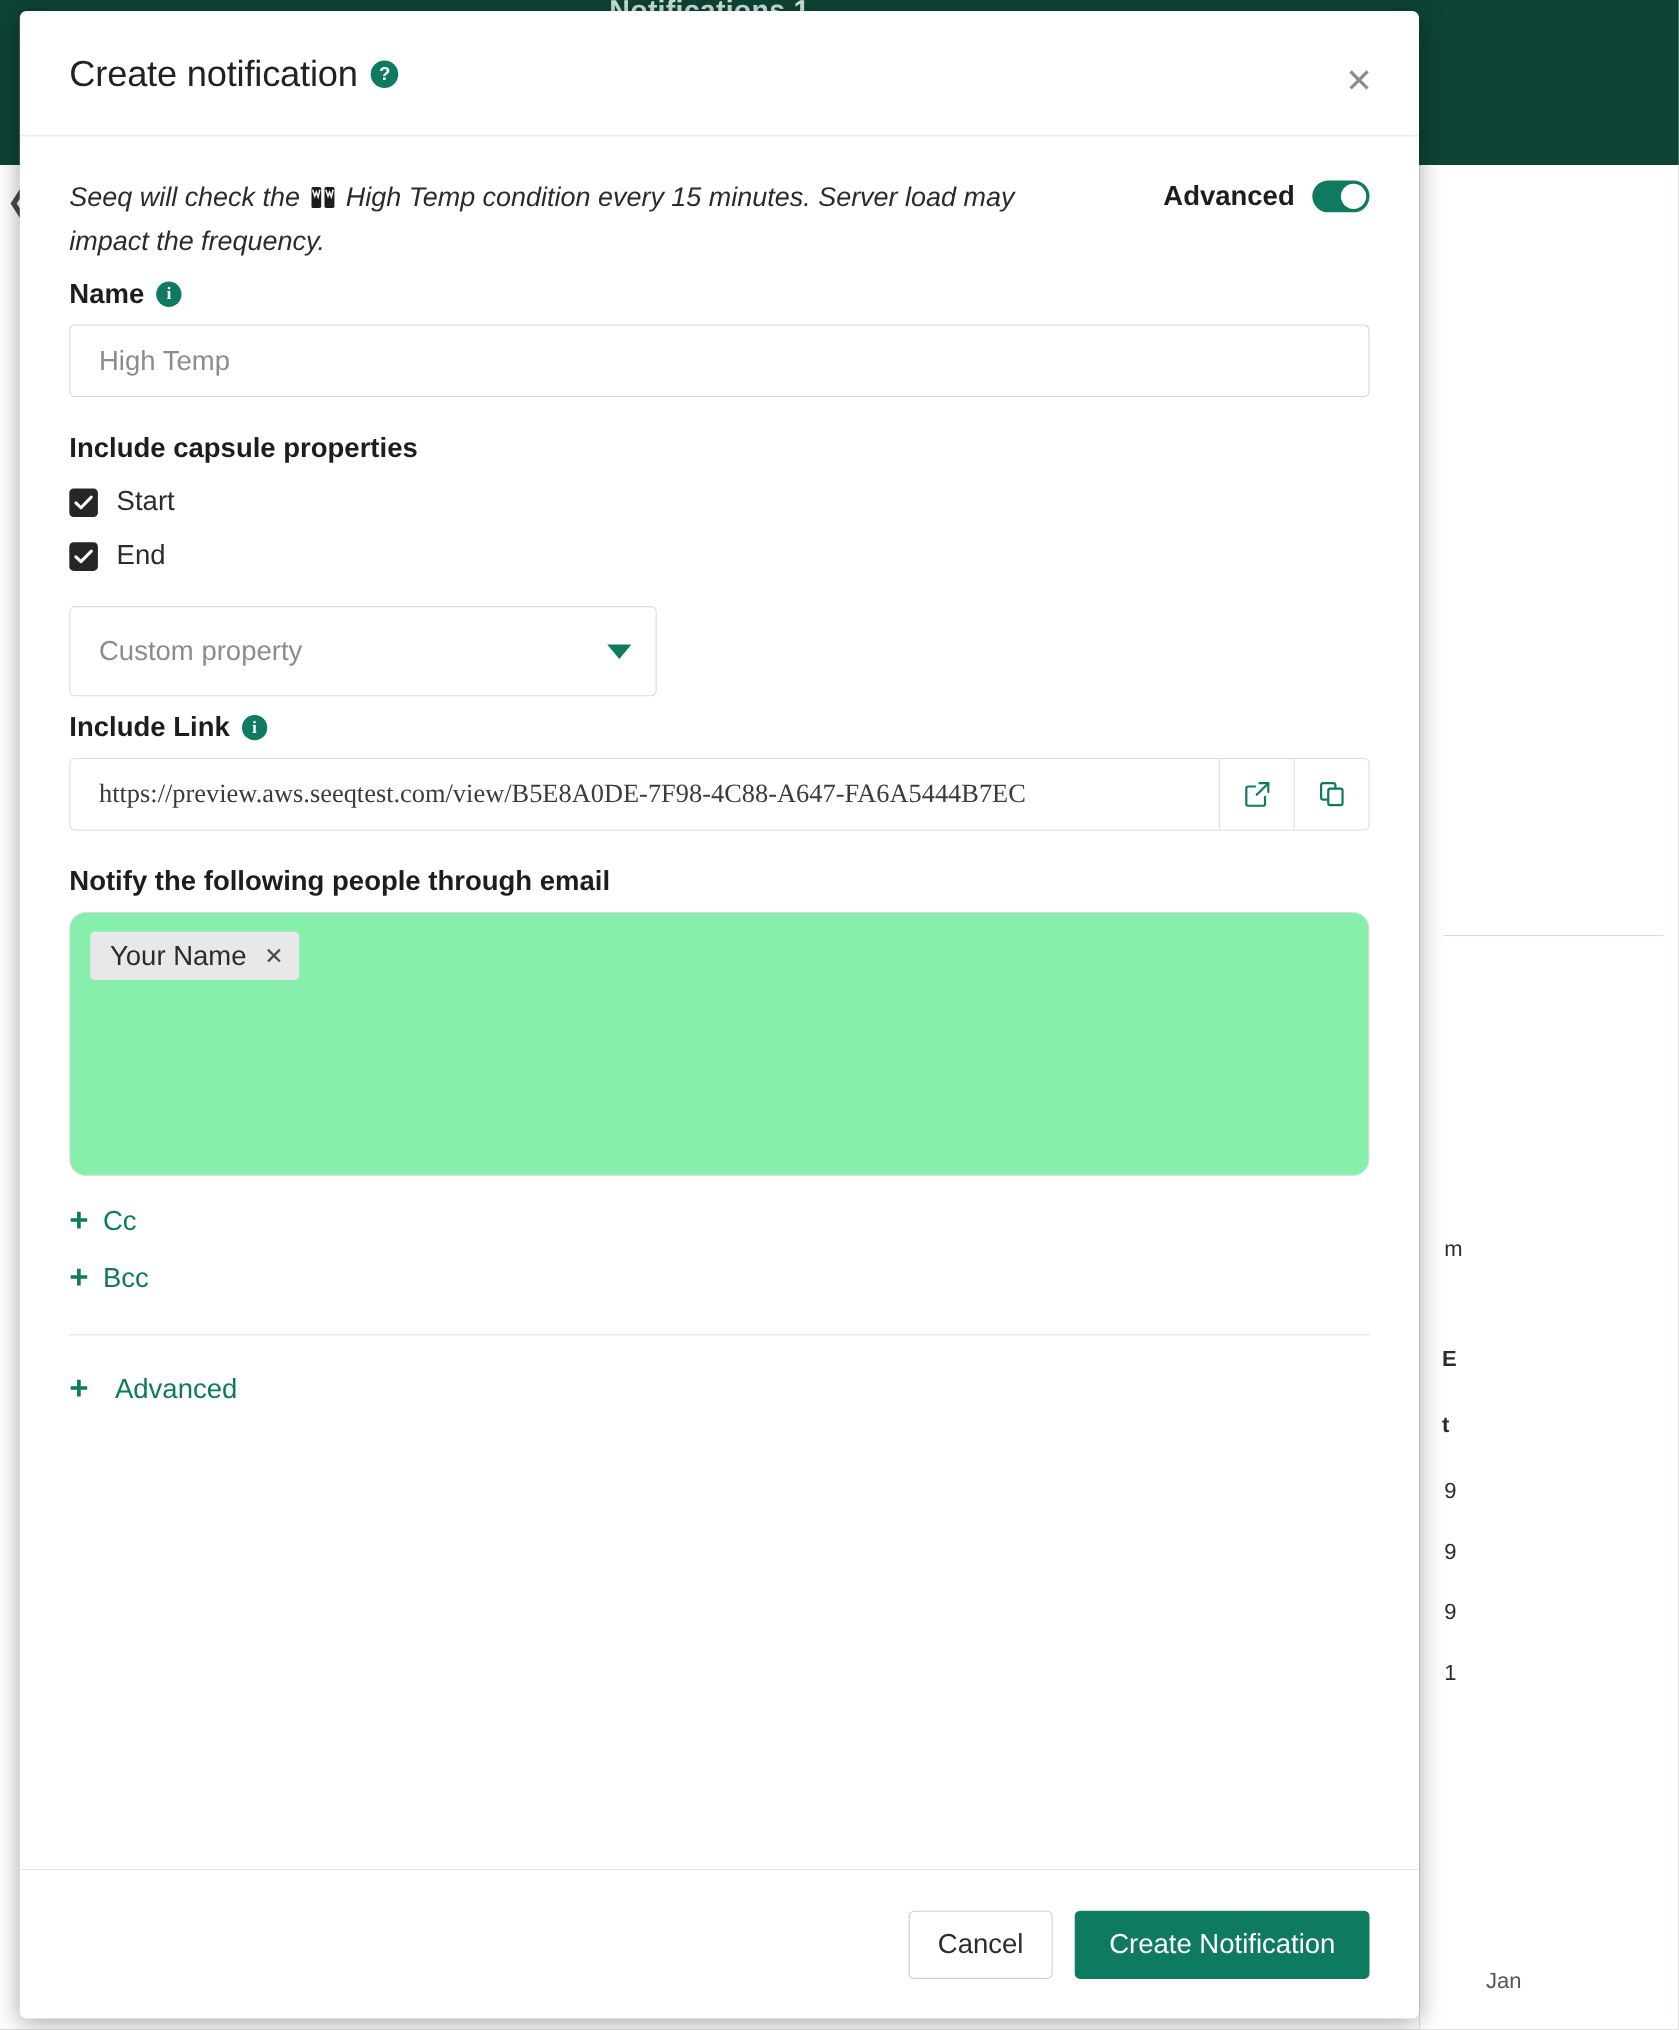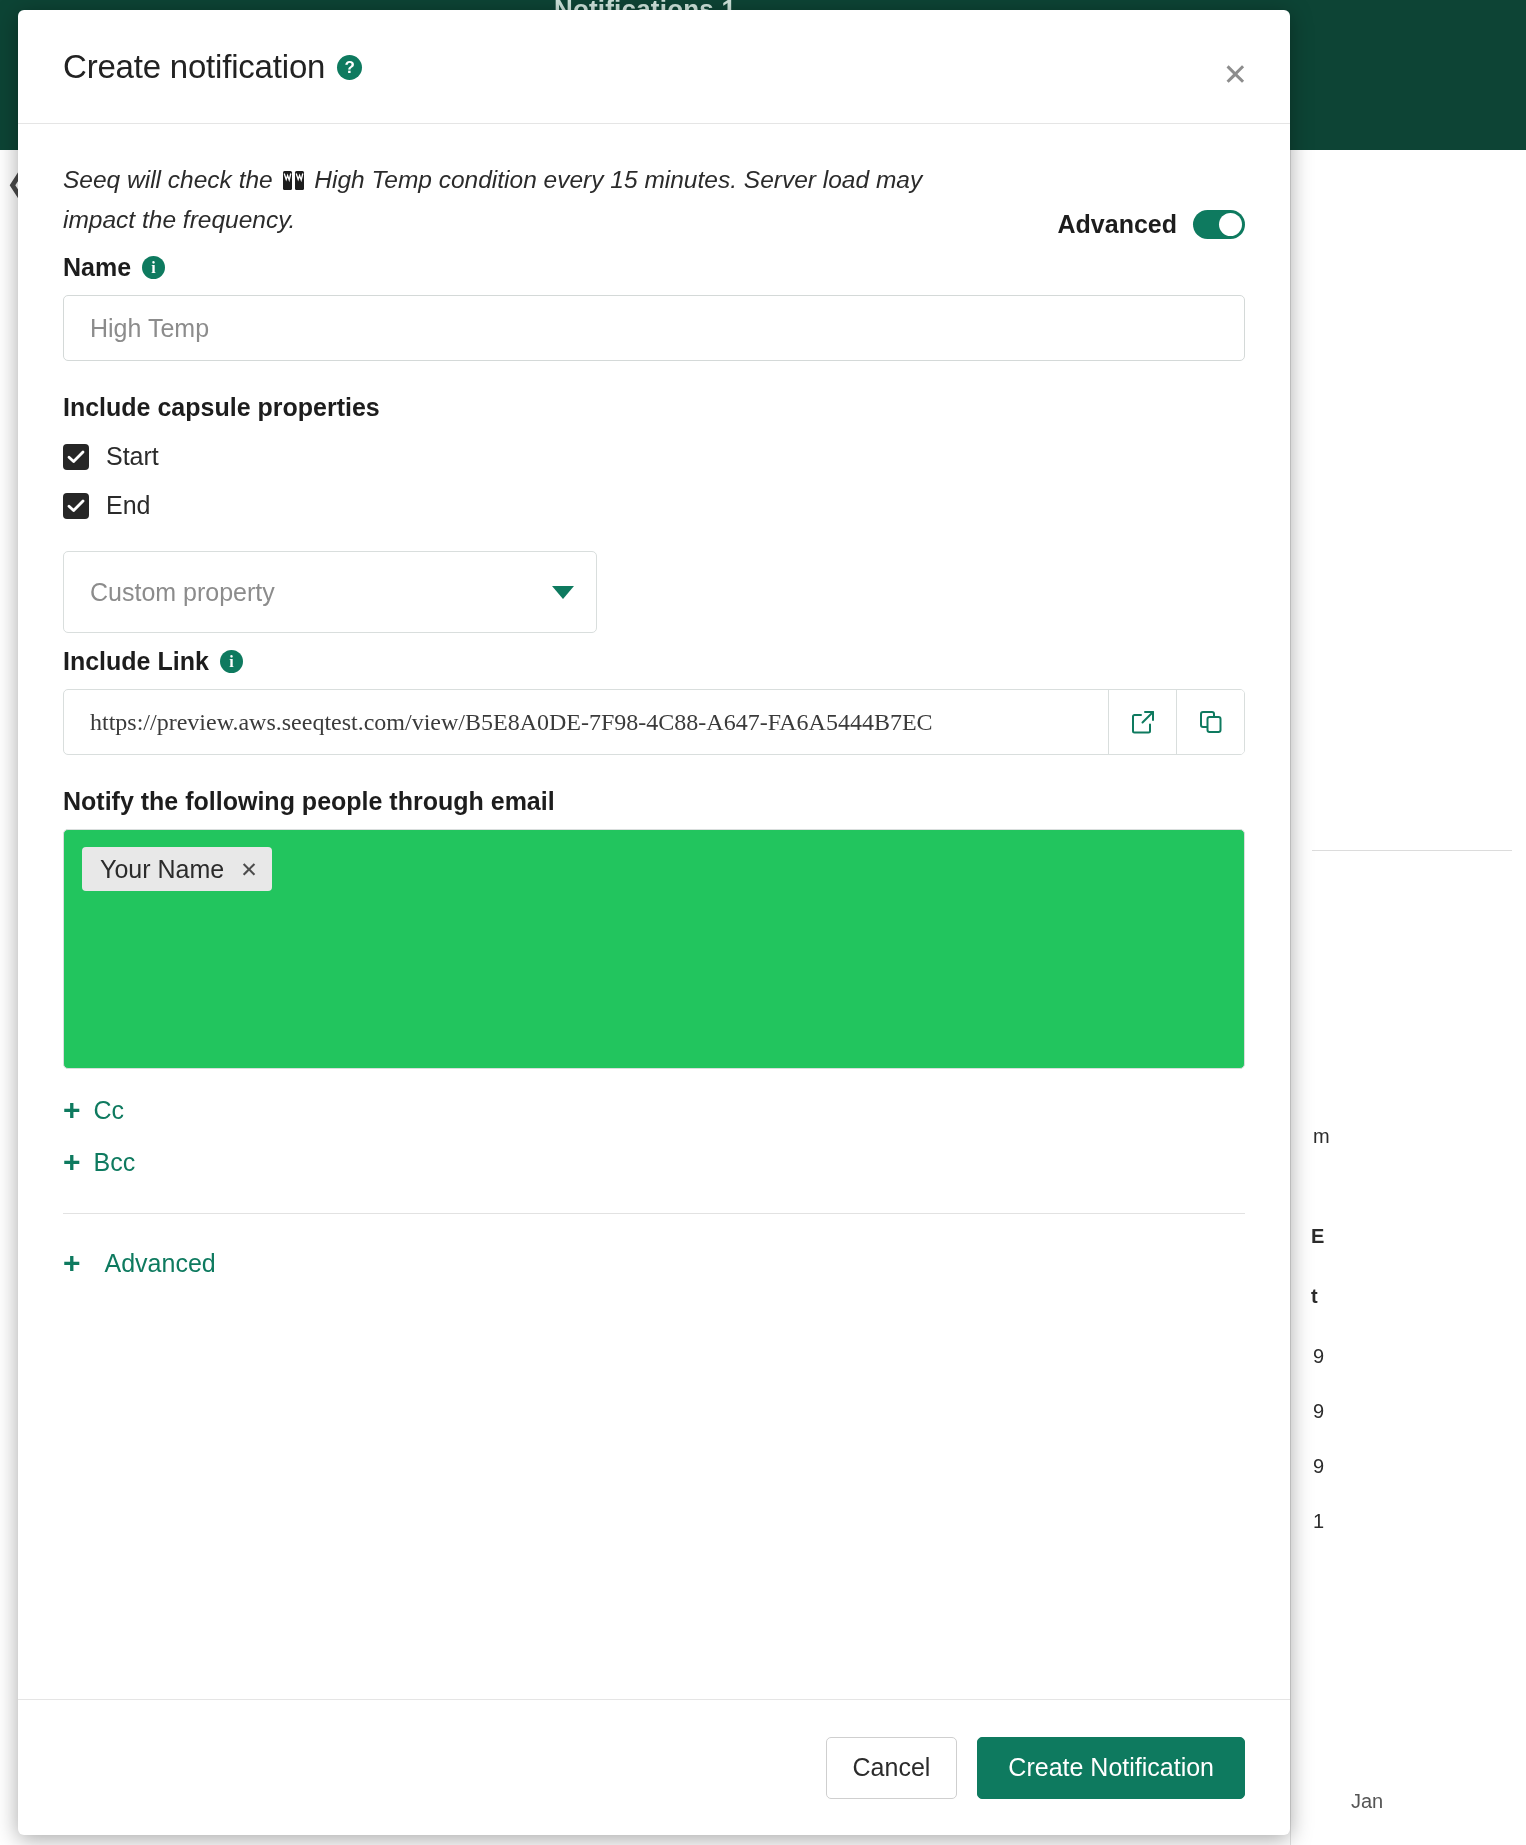--- a/index.html
+++ b/index.html
@@ -96,21 +96,21 @@
   }
 
   
   .modal-body {
     flex: 1 1 auto;
     padding: 36px 45px 0 45px;
     overflow: hidden;
     position: relative;
   }
 
-  .desc-row { display: flex; align-items: flex-end; }
+  .desc-row { display: flex; align-items: flex-start; }
   .desc-text {
     font-style: italic;
     font-size: 24.5px;
     line-height: 1.62;
     color: #2b2b2b;
     max-width: 905px;
   }
   .cond-icon {
     display: inline-block;
     width: 22px; height: 21px;
@@ -235,22 +235,22 @@
     display: flex; align-items: center; justify-content: center;
     cursor: pointer; background: #ffffff;
   }
   .icon-btn svg { display: block; }
 
   .recipients {
     margin-top: 13px;
     width: 100%;
     height: 240px;
     border: 1px solid #d9dedd;
-    border-radius: 5px;
-    background: #22c55e;
+    border-radius: 15px;
+    background: #86efac;
     padding: 17px 18px;
     cursor: text;
   }
   .chip {
     display: inline-flex; align-items: center;
     height: 44px;
     background: #e8e8e8;
     border-radius: 4px;
     padding: 0 14px 0 18px;
     font-size: 25px; color: #2b2b2b;

